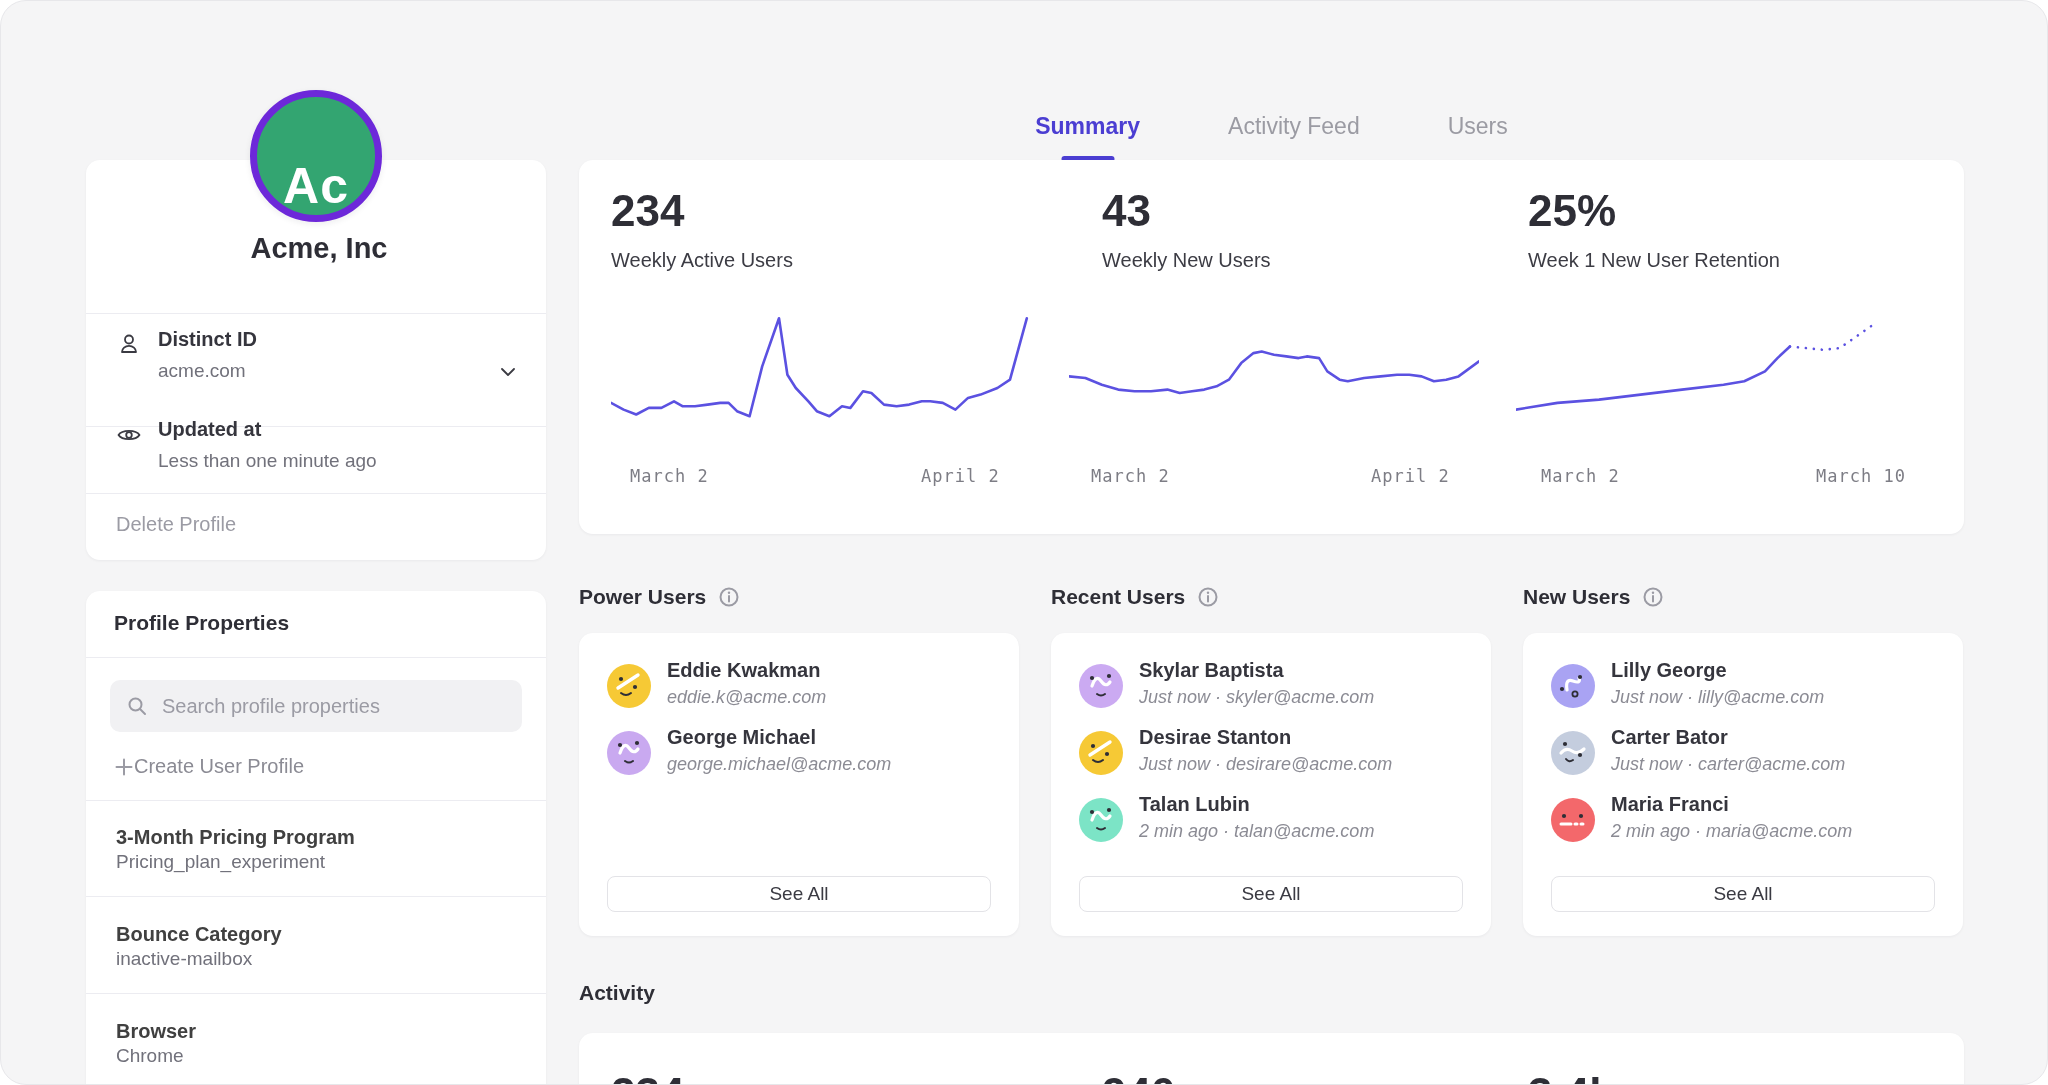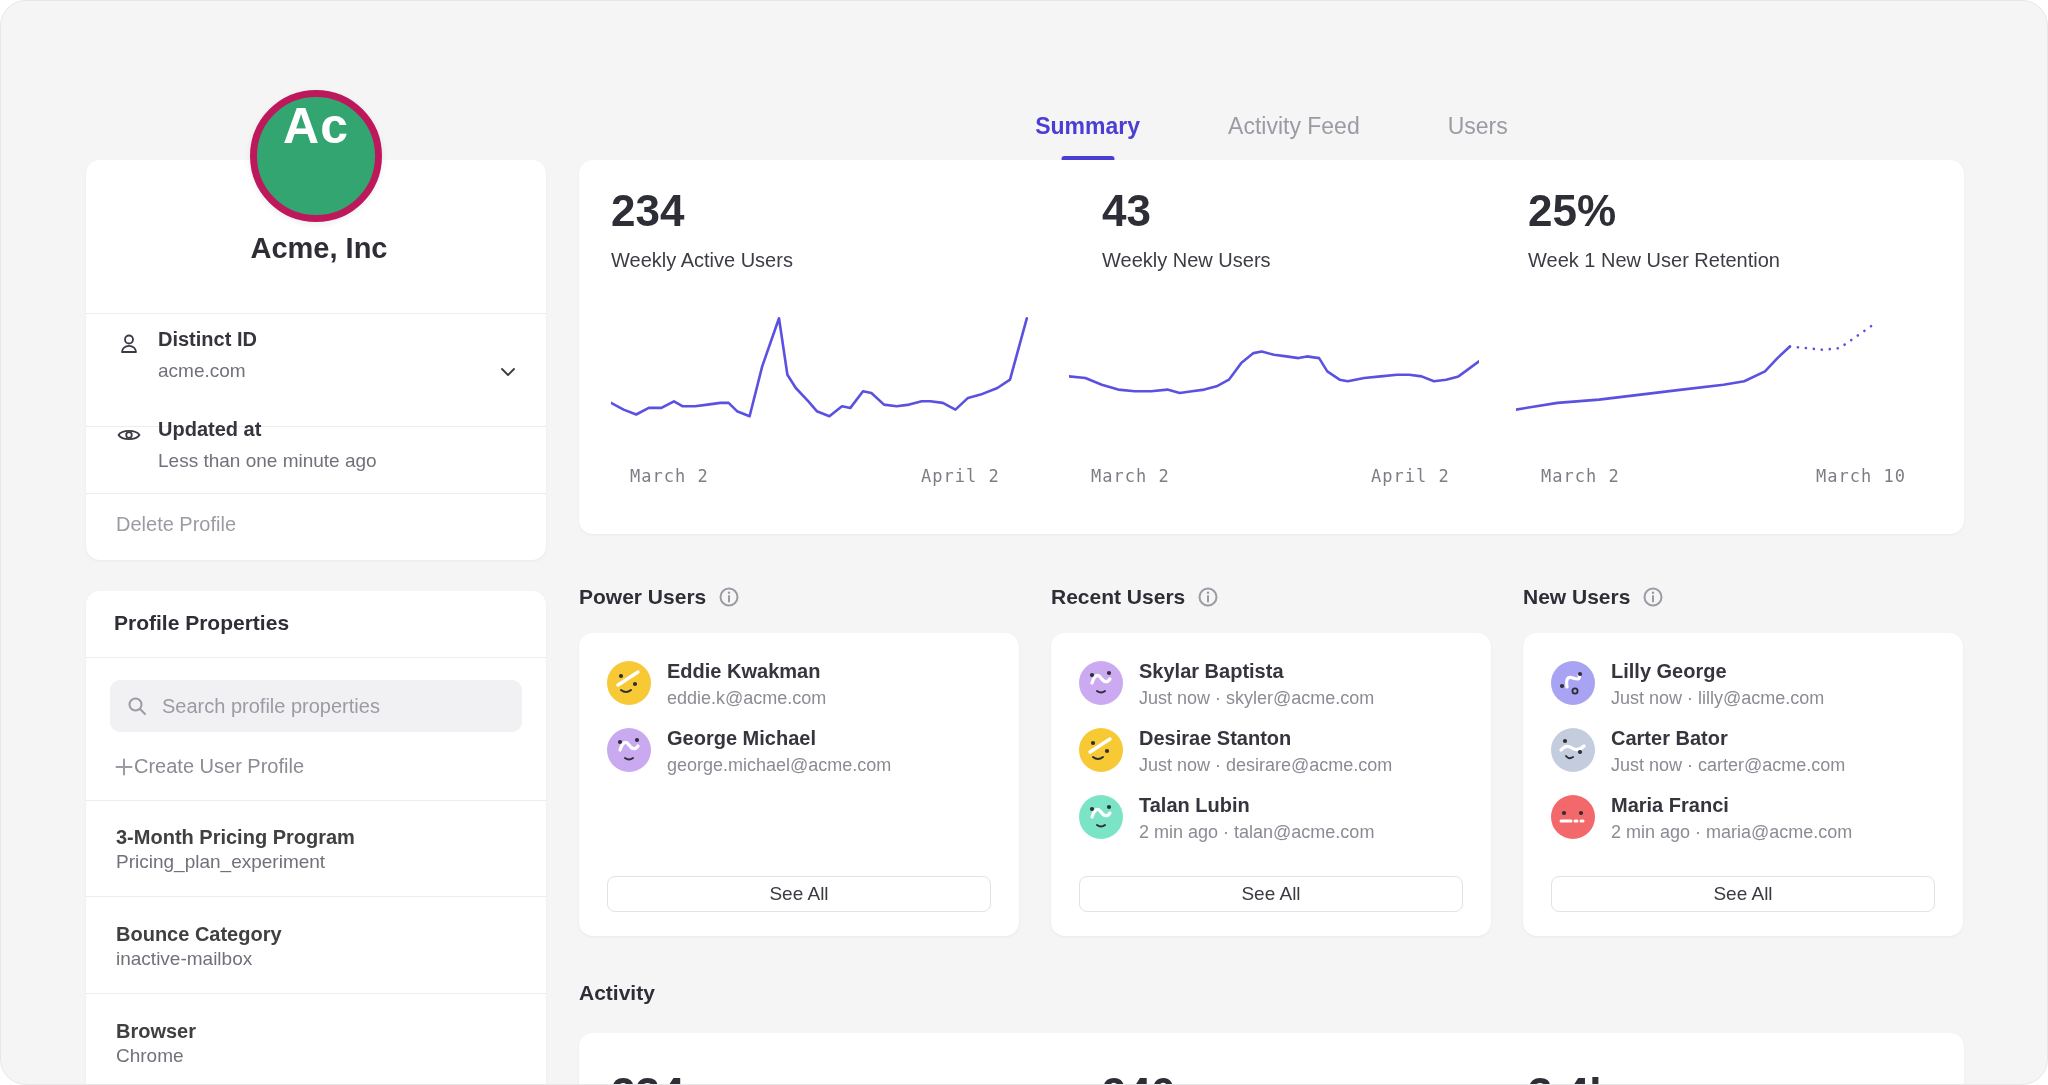--- a/index.html
+++ b/index.html
@@ -2,21 +2,21 @@
 <html><head>
 <meta charset="utf-8">
 <style>
   html,body{margin:0;padding:0;background:#ffffff;font-family:"Liberation Sans",sans-serif;}
   .window{position:relative;width:2046px;height:1083px;background:#f5f5f6;border:1px solid #e7e7ea;border-radius:26px;overflow:hidden;}
   .card{position:absolute;background:#ffffff;border-radius:14px;box-shadow:0 1px 3px rgba(20,20,43,0.05);}
   .divider{position:absolute;left:0;right:0;height:1px;background:#ececf1;}
 
   
   .profile-card{left:85px;top:159px;width:460px;height:400px;}
-  .big-avatar{position:absolute;left:50%;top:-70px;transform:translateX(-50%);width:118px;height:118px;border-radius:50%;border:7px solid #be185d;display:flex;align-items:flex-start;justify-content:center;box-shadow:0 2px 6px rgba(20,20,43,0.08);}
+  .big-avatar{position:absolute;left:50%;top:-70px;transform:translateX(-50%);width:118px;height:118px;border-radius:50%;border:7px solid #6d28d9;display:flex;align-items:flex-end;justify-content:center;box-shadow:0 2px 6px rgba(20,20,43,0.08);}
   .big-avatar span{color:#ffffff;font-size:50px;font-weight:bold;letter-spacing:1px;}
   .company-name{position:absolute;top:72px;left:6px;right:0;text-align:center;font-size:29px;font-weight:bold;color:#2e2e36;}
   .field-icon{position:absolute;left:30px;width:26px;height:26px;}
   .field-label{position:absolute;left:72px;font-size:20px;font-weight:bold;color:#35353d;}
   .field-value{position:absolute;left:72px;font-size:19px;color:#71717b;}
   .chevron{position:absolute;right:26px;width:24px;height:24px;}
   .delete-link{position:absolute;left:30px;top:353px;font-size:20px;color:#9b9ba4;cursor:pointer;}
 
   
   .props-card{left:85px;top:590px;width:460px;height:560px;}
@@ -42,24 +42,24 @@
   .stat-num{position:absolute;top:26px;font-size:44px;font-weight:bold;color:#2e2e36;line-height:50px;}
   .stat-label{position:absolutе;}
   .stat-label{position:absolute;top:88px;font-size:20px;color:#3c3c44;line-height:24px;}
   .sparkline{position:absolute;top:140px;height:166px;}
   .tick{position:absolute;top:306px;font-family:"DejaVu Sans Mono",monospace;font-size:17px;color:#7d7d85;letter-spacing:1px;}
 
   
   .list-col{position:absolute;top:583px;width:440px;}
   .list-header{display:flex;align-items:center;gap:12px;font-size:21px;font-weight:bold;color:#2e2e36;height:26px;}
   .user-card{position:absolute;top:49px;left:0;width:440px;height:303px;background:#fff;border-radius:14px;box-shadow:0 1px 3px rgba(20,20,43,0.05);}
-  .user-item{position:absolute;left:28px;right:28px;height:50px;display:flex;align-items:center;gap:16px;cursor:pointer;}
+  .user-item{position:absolute;left:28px;right:28px;height:50px;display:flex;align-items:flex-end;gap:16px;cursor:pointer;}
   .user-avatar{width:44px;height:44px;border-radius:50%;flex:0 0 auto;}
   .user-name{font-size:20px;font-weight:bold;color:#35353d;line-height:26px;}
-  .user-detail{font-size:18px;color:#8b8b94;line-height:22px;margin-top:3px;}
+  .user-detail{font-size:18px;color:#8b8b94;line-height:22px;margin-top:3px;font-style:italic;}
   .see-all{position:absolute;left:28px;right:28px;top:243px;height:36px;border:1px solid #e3e3e7;border-radius:8px;background:#fff;display:flex;align-items:center;justify-content:center;font-size:19px;color:#3a3a42;cursor:pointer;font-family:"Liberation Sans",sans-serif;}
 
   
   .activity-header{position:absolute;left:578px;top:980px;font-size:21px;font-weight:bold;color:#2e2e36;}
   .activity-card{left:578px;top:1032px;width:1385px;height:300px;}
   .act-num{position:absolute;top:36px;font-size:44px;font-weight:bold;color:#2e2e36;line-height:50px;}
 
   .ic{stroke:#3a3a42;fill:none;stroke-width:1.8;stroke-linecap:round;stroke-linejoin:round;}
   .ic-gray{stroke:#9b9ba4;fill:none;stroke-width:2;stroke-linecap:round;}
 </style>

